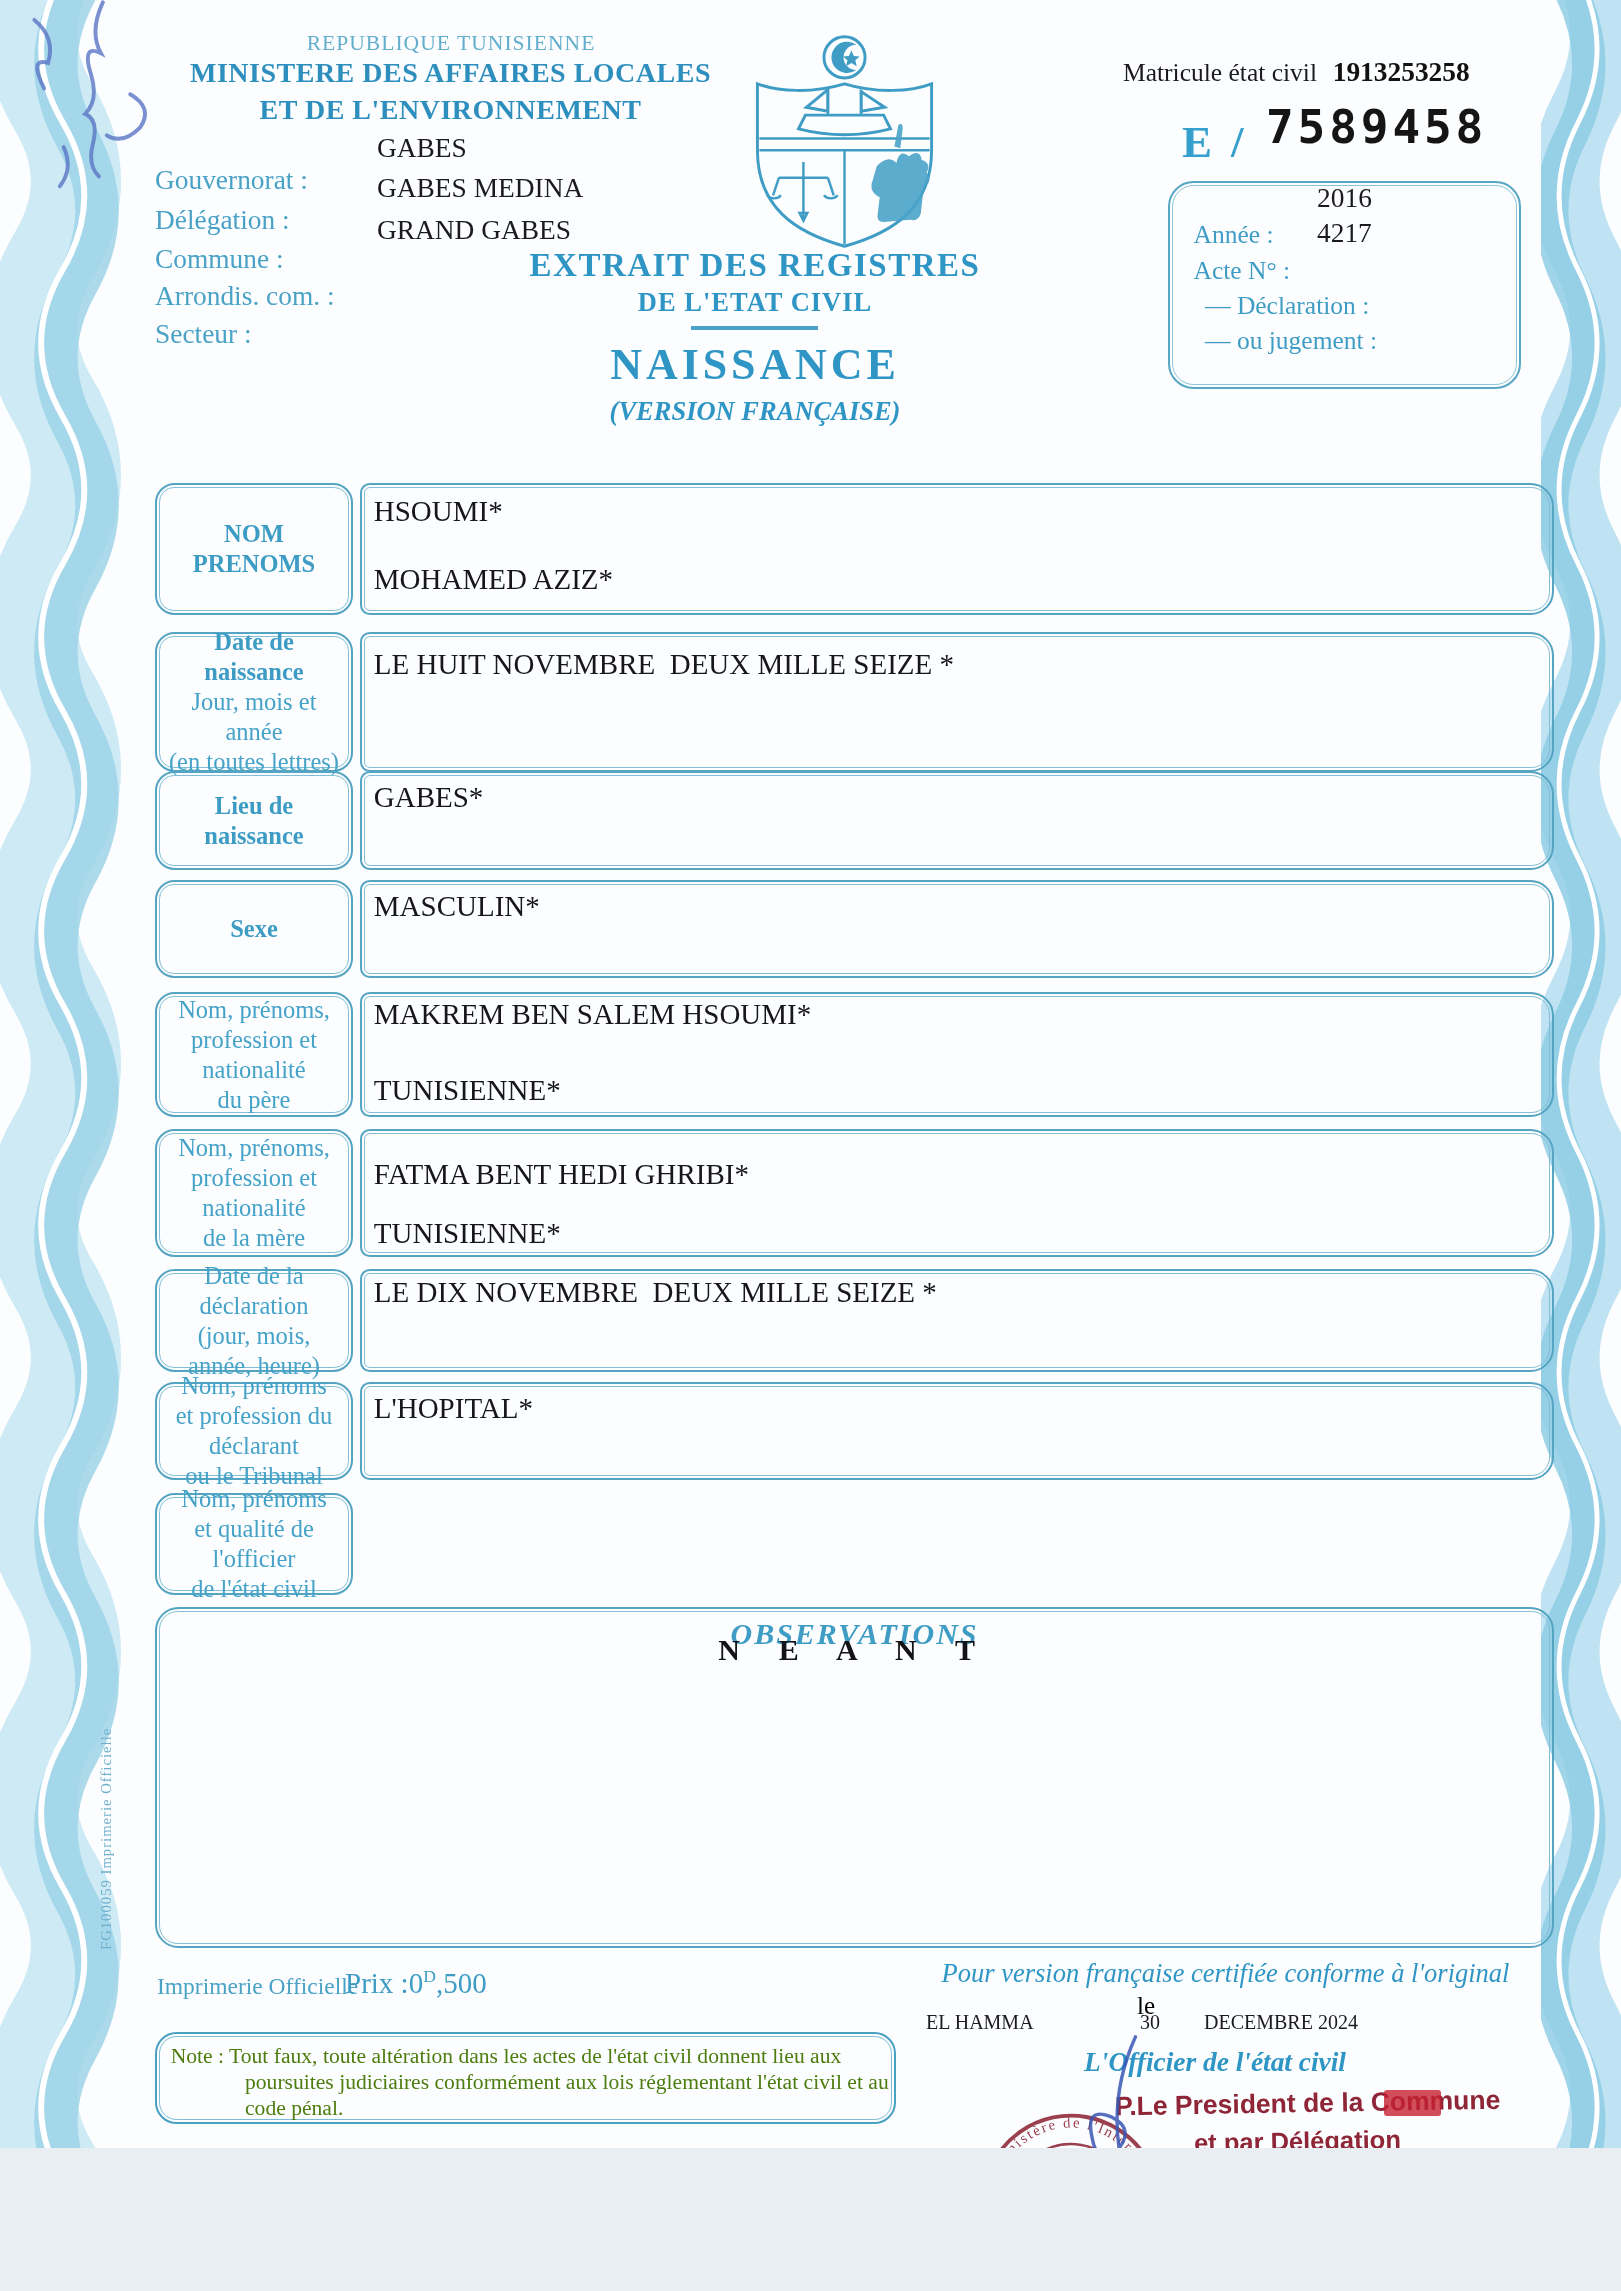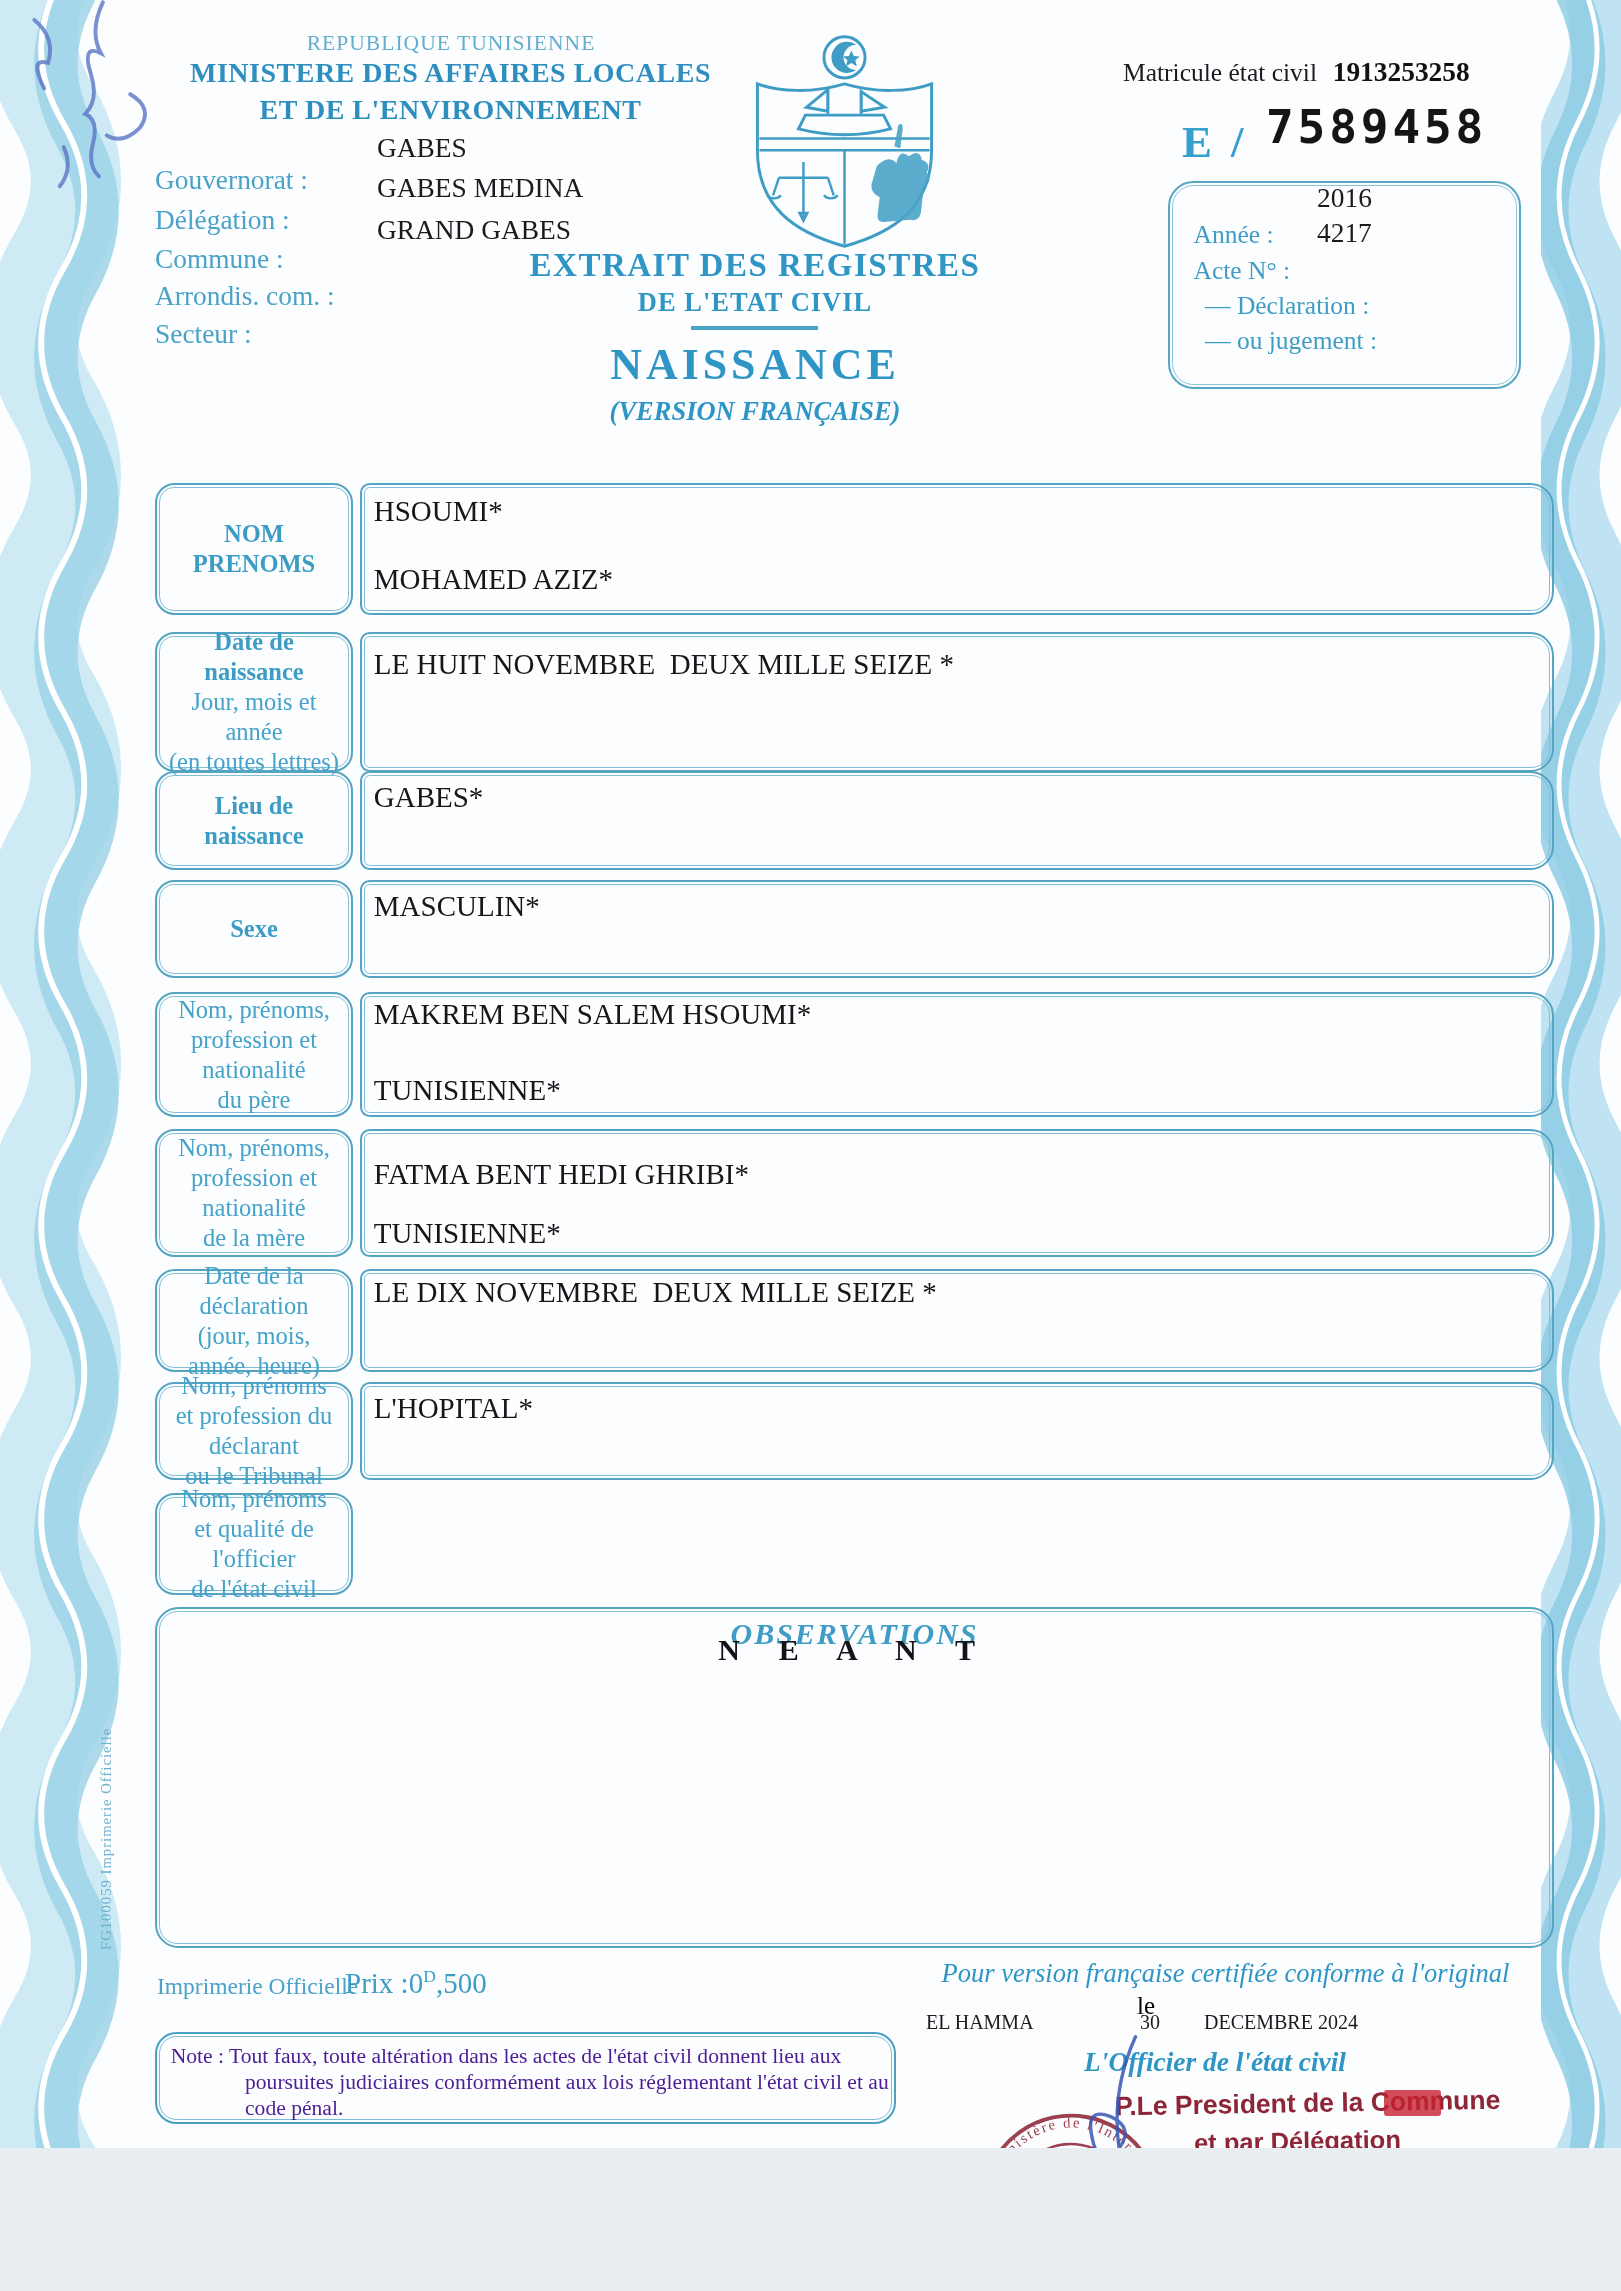--- a/index.html
+++ b/index.html
@@ -67,21 +67,21 @@
   
   .side-code { font-size:14.7px; color:#6fb0cd; letter-spacing:1px; white-space:nowrap;
                transform:rotate(-90deg); transform-origin:0 0; }
   .imprimerie { font-size:23.5px; color:#4aa2c6; }
   .prix { font-size:29px; color:#3f9dc5; }
   .prix sup { font-size:17.6px; }
   .notebox { position:absolute; left:155px; top:2032px; width:741px; height:92px;
              border:2.5px solid #4aa0c0; border-radius:21.6px; }
   .notebox::before { content:""; position:absolute; inset:2px;
              border:1.5px solid #7cbcd6; border-radius:17.6px; }
-  .note-line { position:absolute; font-size:21.6px; color:#4c1d95; white-space:nowrap; }
+  .note-line { position:absolute; font-size:21.6px; color:#4d7c0f; white-space:nowrap; }
   .certify { font-size:26.5px; font-style:italic; color:#2e95c5; }
   .le { font-size:25px; color:#000000; }
   .placedate { font-size:20px; color:#1b1b1e; }
   .officer { font-size:27.4px; font-weight:bold; font-style:italic; color:#2e95c5; }
   .redstamp { font-size:26.5px; font-weight:bold; color:#8e2637;
               font-family:"Liberation Sans", sans-serif; white-space:nowrap; }
   .red-patch { position:absolute; background:#c6202f; opacity:.8; border-radius:2.9px; }
   .signature-name { font-size:45px; font-style:italic; color:#a62a3a;
               font-family:"DejaVu Serif", serif; white-space:nowrap; }
 </style>

